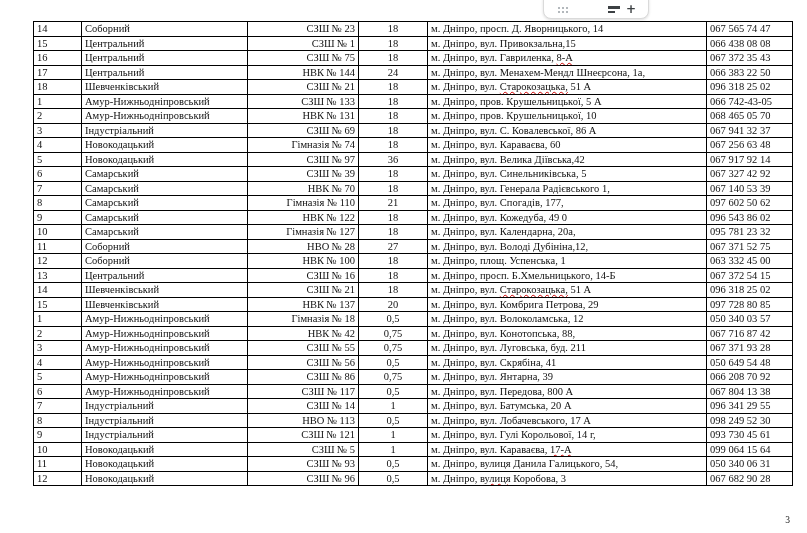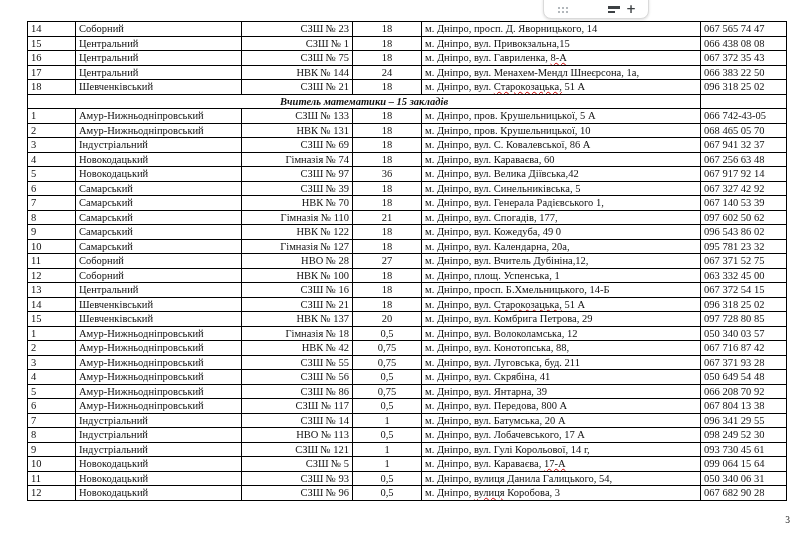--- a/index.html
+++ b/index.html
@@ -1,21 +1,21 @@
 <!DOCTYPE html>
 <html><head>
 <meta charset="utf-8">
 <style>
   html,body{margin:0;padding:0;background:#ffffff;}
   .page{
     position:relative;width:807px;height:533px;background:#fff;overflow:hidden;
     font-family:"Liberation Serif","DejaVu Serif",serif;color:#111;
   }
   table.schools{
-    position:absolute;left:27px;top:21px;width:759px;
+    position:absolute;left:33px;top:21px;width:759px;
     border-collapse:collapse;table-layout:fixed;
     border:1.4px solid #000;
   }
   table.schools td{
     border:1px solid #000;
     height:13.5px;
     padding:0 3px;
     font-size:10.5px;
     line-height:1.05;
     vertical-align:middle;
@@ -111,24 +111,20 @@
         </tr>
         <tr>
           <td class="c-num">18</td>
           <td class="c-district">Шевченківський</td>
           <td class="c-school">СЗШ № 21</td>
           <td class="c-hours">18</td>
           <td class="c-address">м. Дніпро, вул. <span class="spell">Старокозацька,</span> 51 А</td>
           <td class="c-phone">096 318 25 02</td>
         </tr>
         <tr>
-          <td colspan="5" class="section-title">Вчитель математики – 15 закладів</td>
-          <td></td>
-        </tr>
-        <tr>
           <td class="c-num">1</td>
           <td class="c-district">Амур-Нижньодніпровський</td>
           <td class="c-school">СЗШ № 133</td>
           <td class="c-hours">18</td>
           <td class="c-address">м. Дніпро, пров. Крушельницької, 5 А</td>
           <td class="c-phone">066 742-43-05</td>
         </tr>
         <tr>
           <td class="c-num">2</td>
           <td class="c-district">Амур-Нижньодніпровський</td>
@@ -199,21 +195,21 @@
           <td class="c-school">Гімназія № 127</td>
           <td class="c-hours">18</td>
           <td class="c-address">м. Дніпро, вул. Календарна, 20а,</td>
           <td class="c-phone">095 781 23 32</td>
         </tr>
         <tr>
           <td class="c-num">11</td>
           <td class="c-district">Соборний</td>
           <td class="c-school">НВО № 28</td>
           <td class="c-hours">27</td>
-          <td class="c-address">м. Дніпро, вул. Вчитель Дубініна,12,</td>
+          <td class="c-address">м. Дніпро, вул. Володі Дубініна,12,</td>
           <td class="c-phone">067 371 52 75</td>
         </tr>
         <tr>
           <td class="c-num">12</td>
           <td class="c-district">Соборний</td>
           <td class="c-school">НВК № 100</td>
           <td class="c-hours">18</td>
           <td class="c-address">м. Дніпро, площ. Успенська, 1</td>
           <td class="c-phone">063 332 45 00</td>
         </tr>

